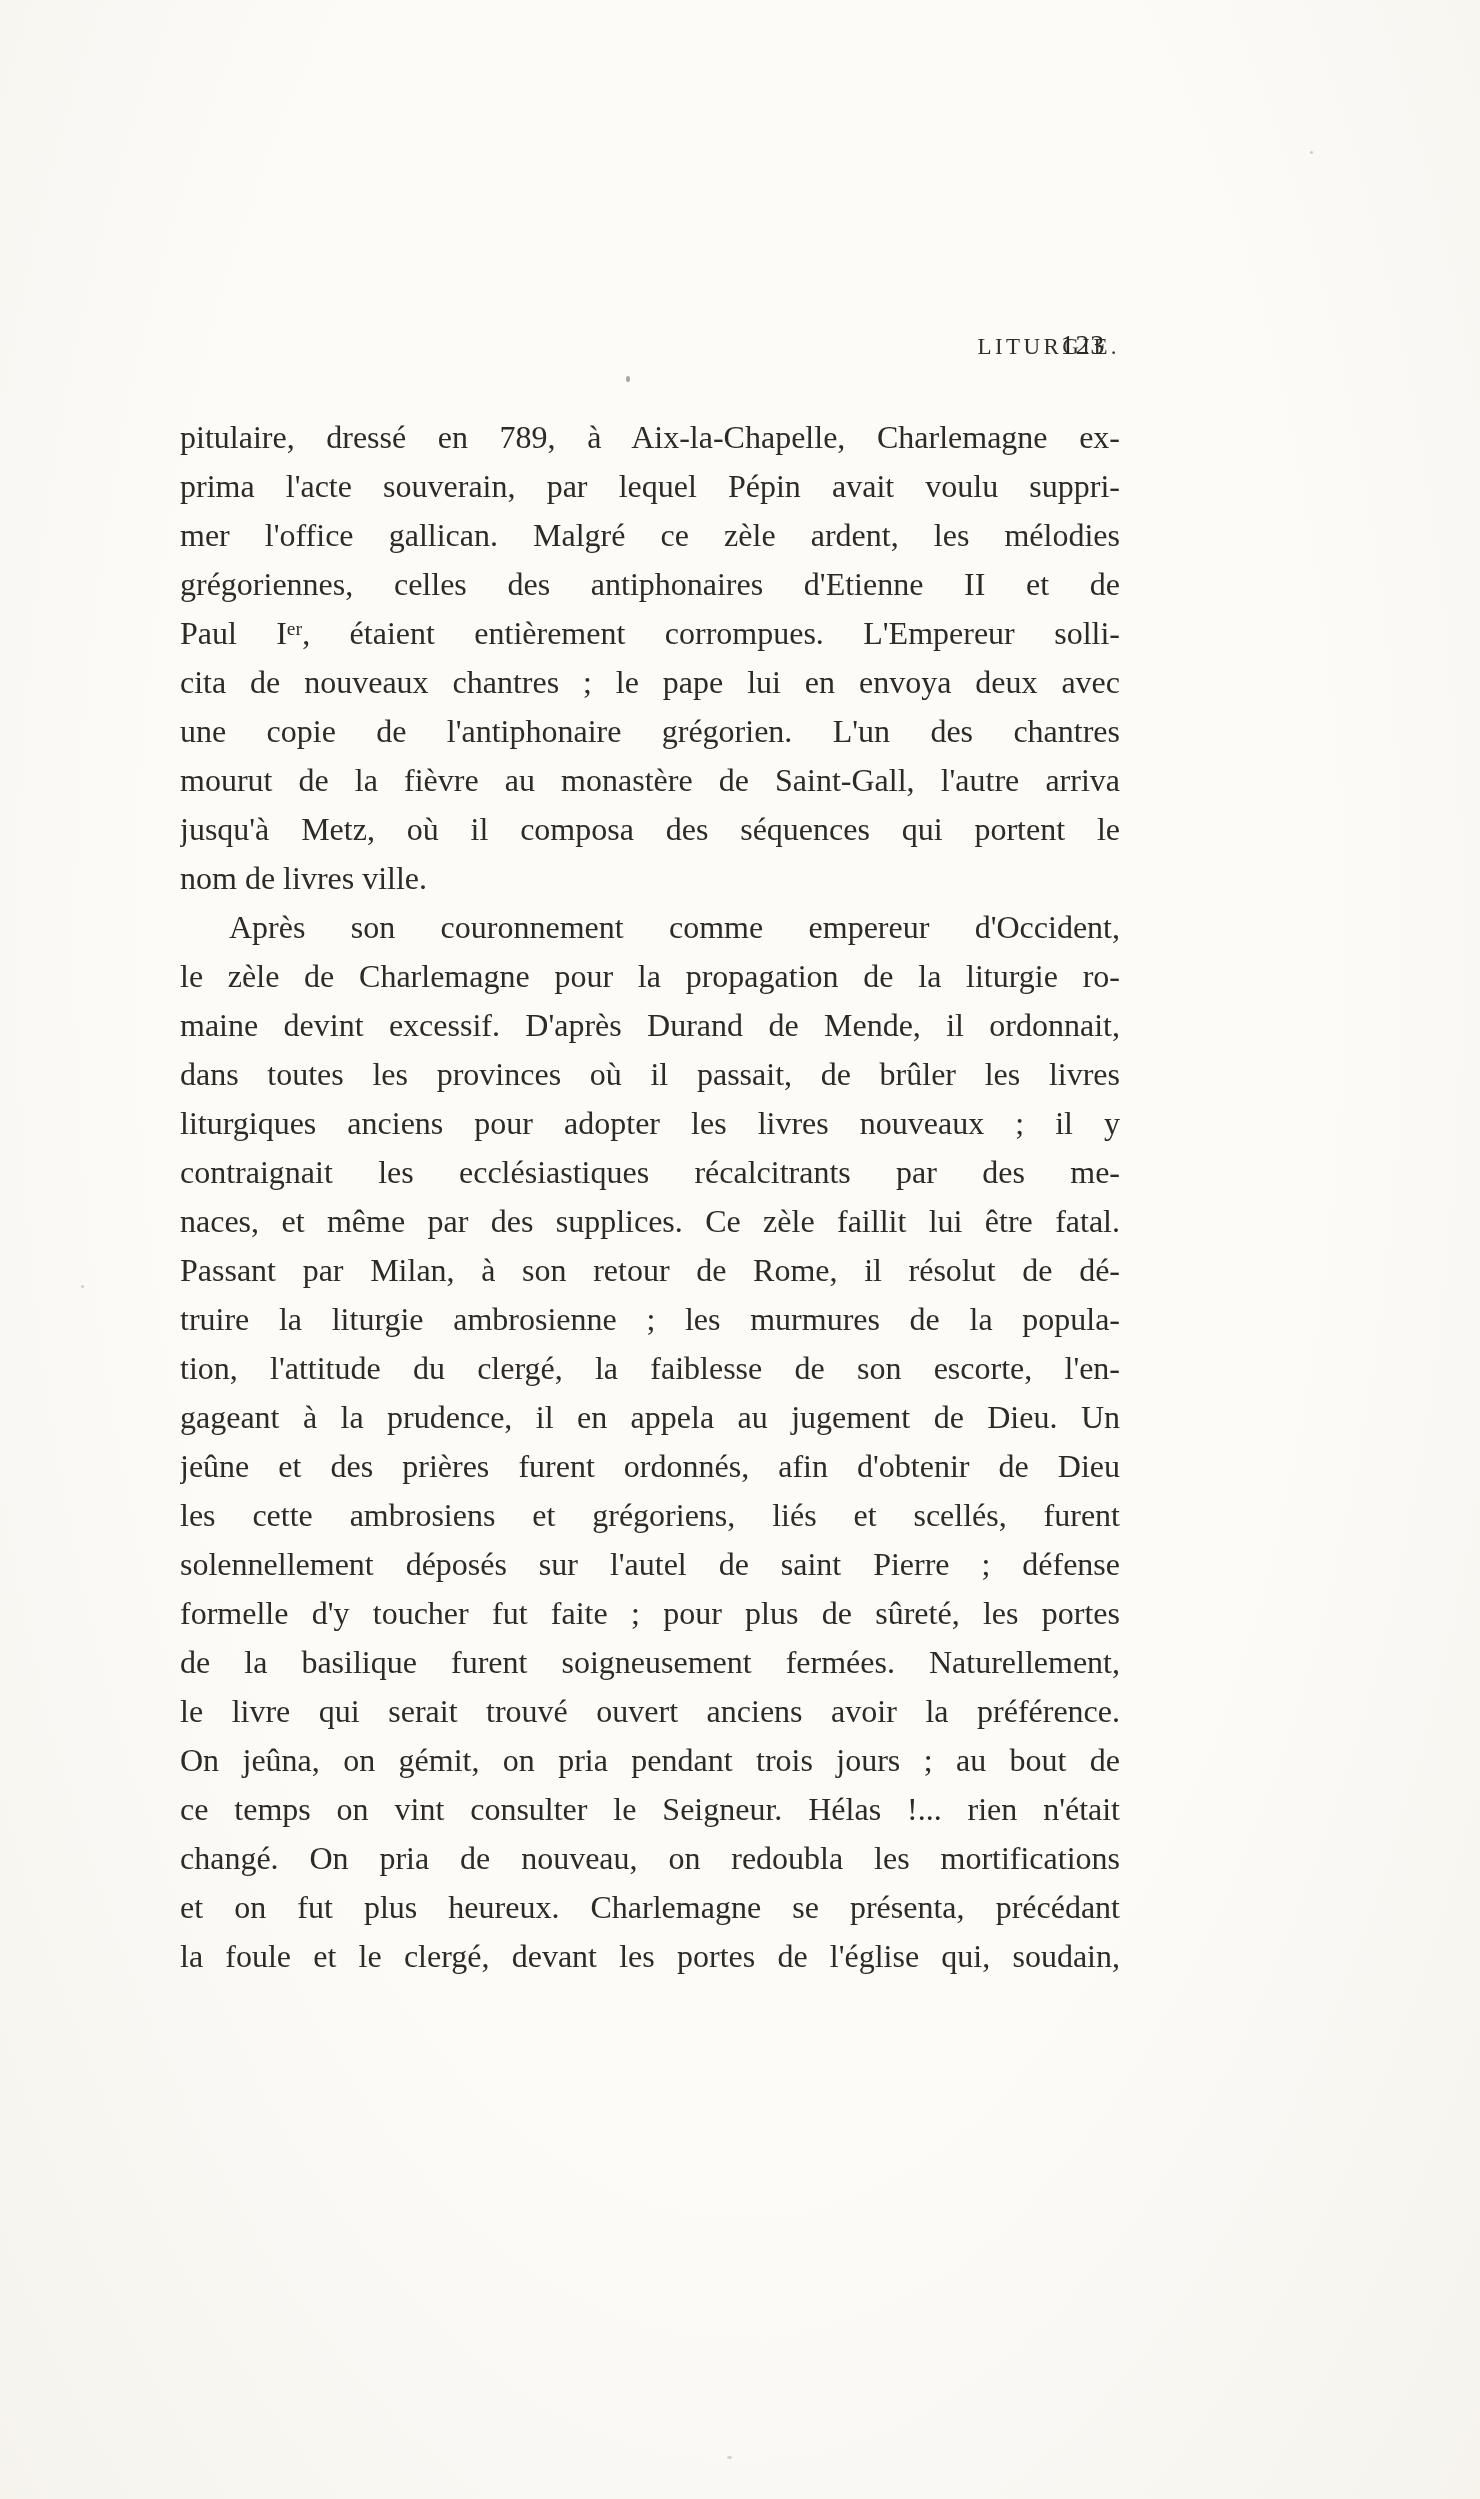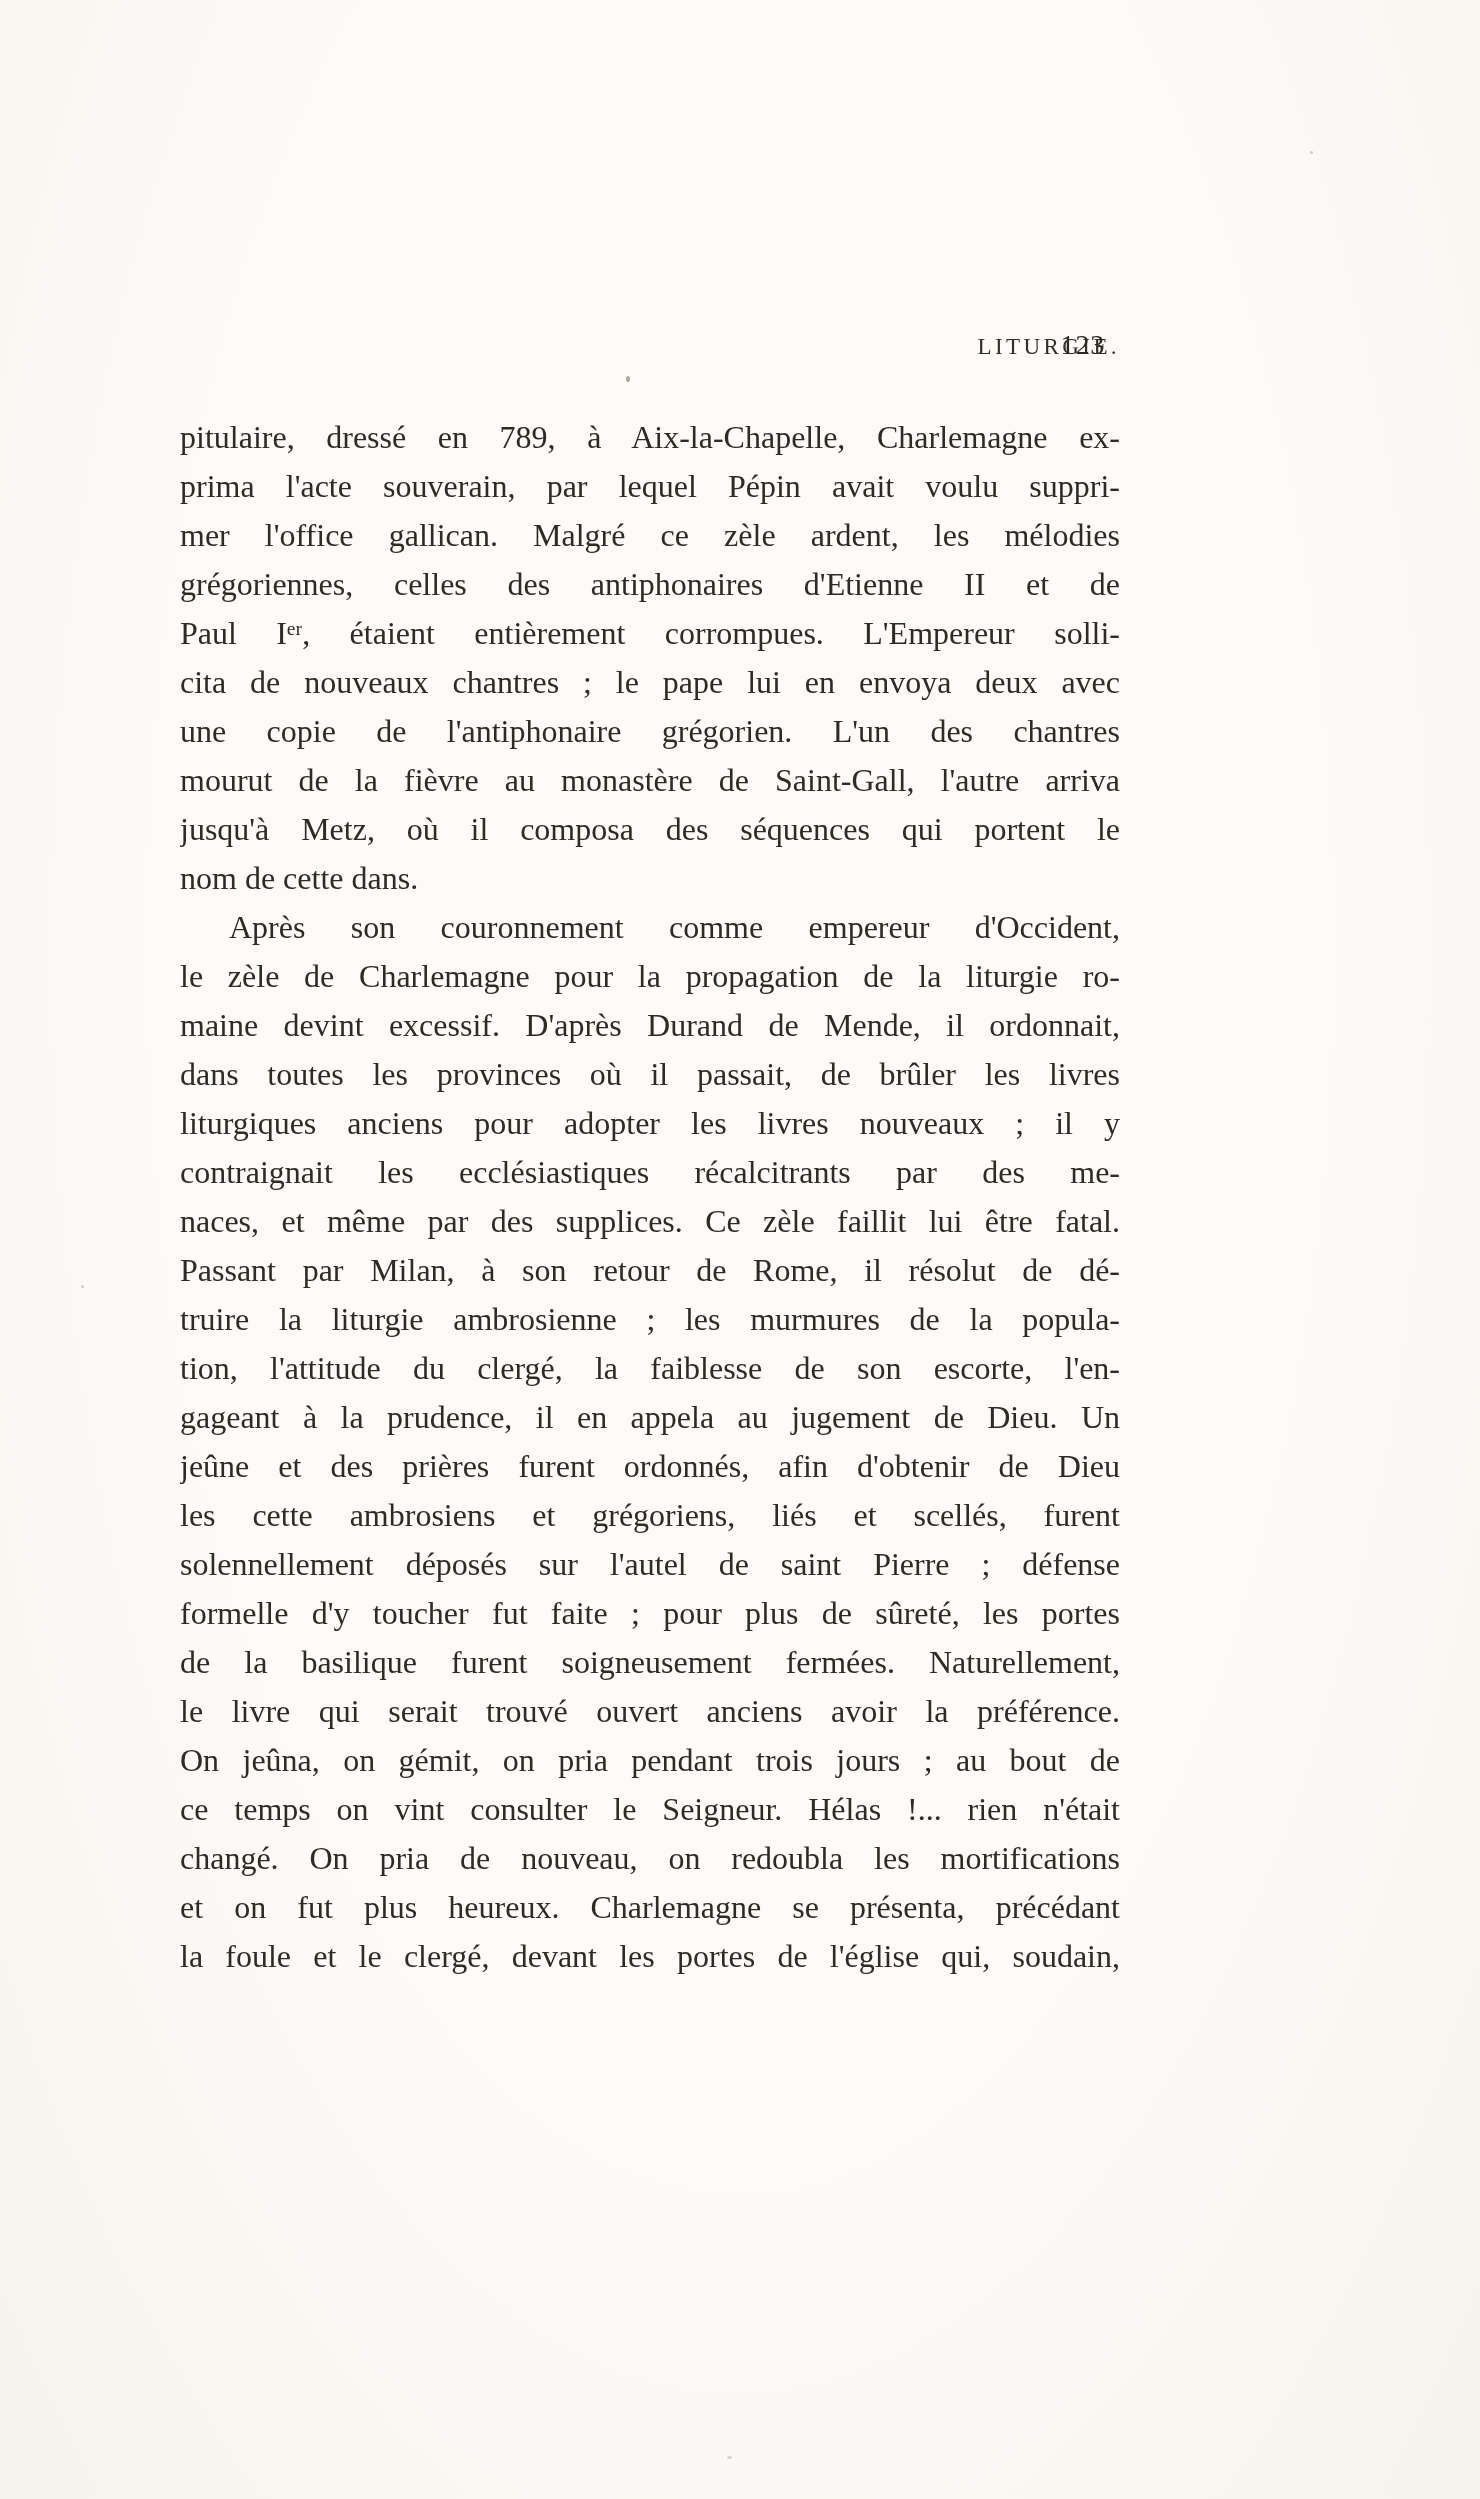--- a/index.html
+++ b/index.html
@@ -94,21 +94,21 @@
       <div class="paragraph">
         <div class="line">pitulaire, dressé en 789, à Aix-la-Chapelle, Charlemagne ex-</div>
         <div class="line">prima l'acte souverain, par lequel Pépin avait voulu suppri-</div>
         <div class="line">mer l'office gallican. Malgré ce zèle ardent, les mélodies</div>
         <div class="line">grégoriennes, celles des antiphonaires d'Etienne II et de</div>
         <div class="line">Paul Iᵉʳ, étaient entièrement corrompues. L'Empereur solli-</div>
         <div class="line">cita de nouveaux chantres ; le pape lui en envoya deux avec</div>
         <div class="line">une copie de l'antiphonaire grégorien. L'un des chantres</div>
         <div class="line">mourut de la fièvre au monastère de Saint-Gall, l'autre arriva</div>
         <div class="line">jusqu'à Metz, où il composa des séquences qui portent le</div>
-        <div class="line plain">nom de cette dans.</div>
+        <div class="line plain">nom de livres ville.</div>
       </div>
       <div class="paragraph">
         <div class="line indent">Après son couronnement comme empereur d'Occident,</div>
         <div class="line">le zèle de Charlemagne pour la propagation de la liturgie ro-</div>
         <div class="line">maine devint excessif. D'après Durand de Mende, il ordonnait,</div>
         <div class="line">dans toutes les provinces où il passait, de brûler les livres</div>
         <div class="line">liturgiques anciens pour adopter les livres nouveaux ; il y</div>
         <div class="line">contraignait les ecclésiastiques récalcitrants par des me-</div>
         <div class="line">naces, et même par des supplices. Ce zèle faillit lui être fatal.</div>
         <div class="line">Passant par Milan, à son retour de Rome, il résolut de dé-</div>

